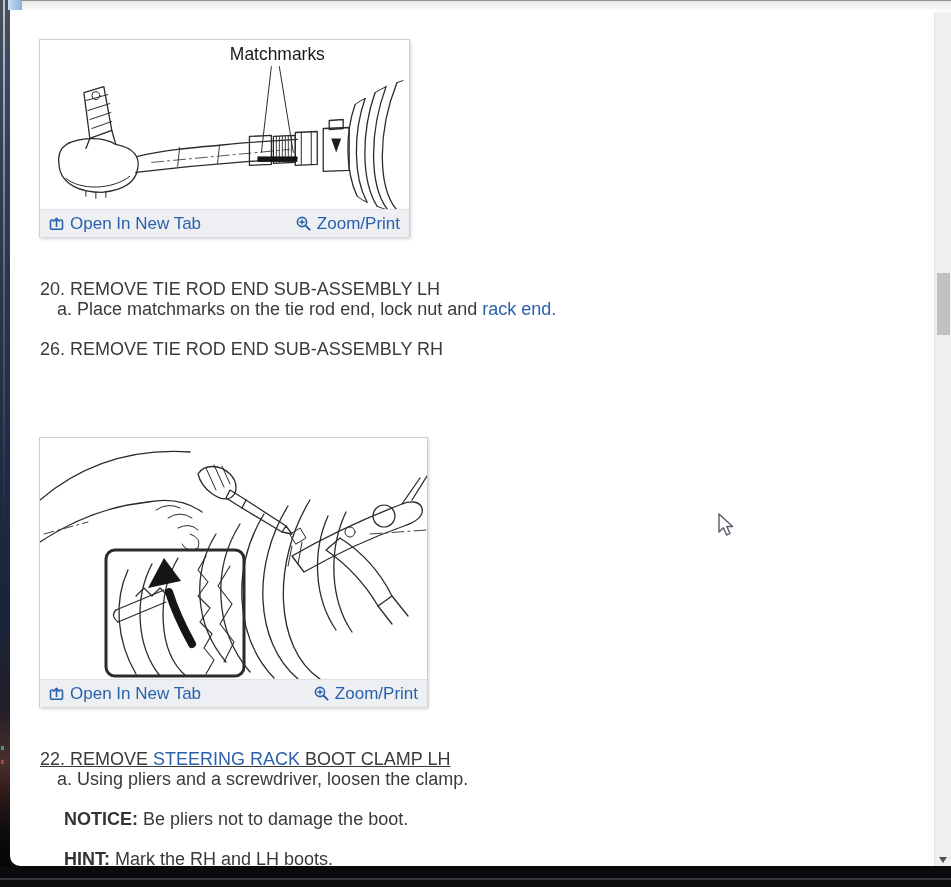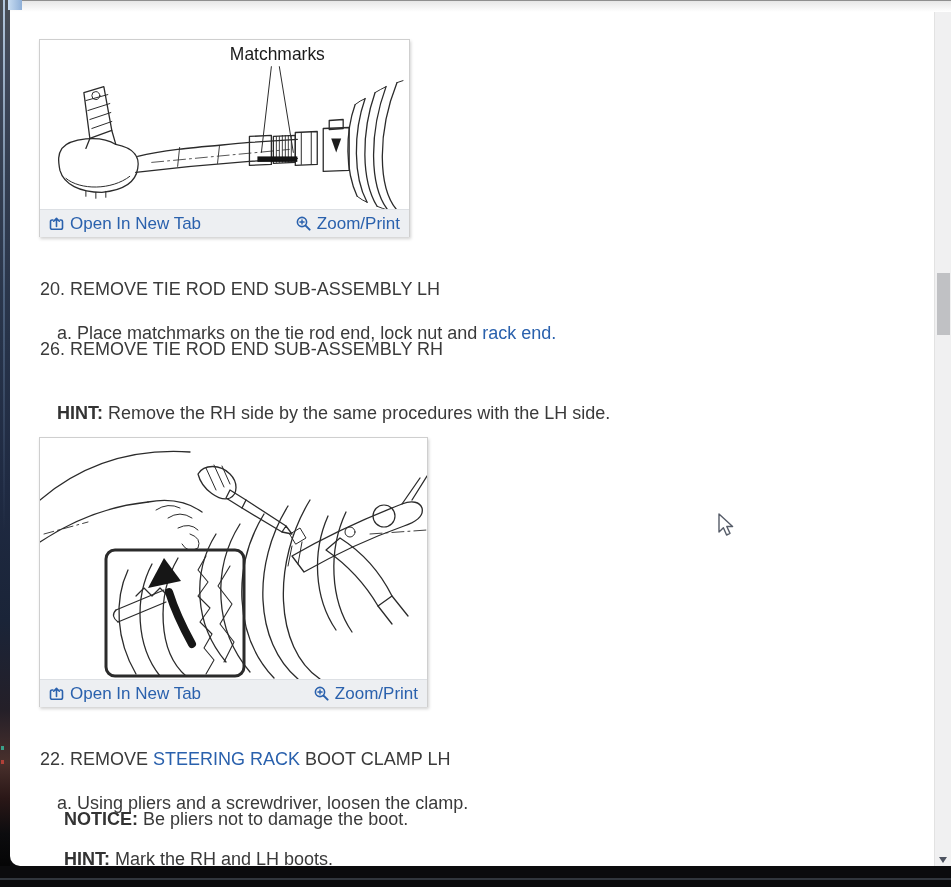--- a/index.html
+++ b/index.html
@@ -51,21 +51,21 @@
   .fig-footer{
     height:27px;background:#edeff2;border-top:1px solid #dde0e4;
     display:flex;align-items:center;justify-content:space-between;padding:0 9px;
   }
   .fig-link{display:flex;align-items:center;gap:6px;color:#2a61ad;font-size:17px;
     text-decoration:none;cursor:pointer;}
   .fig-link svg{display:block;}
   svg text{font-family:"Liberation Sans", sans-serif;}
   
   .tline{position:absolute;left:30px;font-size:18px;line-height:16px;color:#3a3a3a;white-space:nowrap;}
-  .indent1{padding-left:17px;margin-top:24px;}
+  .indent1{padding-left:17px;}
   .indent2{padding-left:24px;}
   .inline-link{color:#2a61ad;cursor:pointer;text-decoration:none;}
   .lbl{font-weight:bold;color:#333;}
   
   .mouse-cursor{position:absolute;left:718px;top:513px;z-index:9;}
 </style>
 </head>
 <body>
 
 <div class="corner-bg"></div>
@@ -133,21 +133,20 @@
           <path d="M6,3.9 V8.1 M3.9,6 H8.1" stroke="#2a61ad" stroke-width="1.4" stroke-linecap="round"></path>
         </svg>
         <span>Zoom/Print</span>
       </a>
     </div>
   </div>
 
   <div class="tline" style="top:281px;">20. REMOVE TIE ROD END SUB-ASSEMBLY LH</div>
   <div class="tline indent1" style="top:301px;"><span>a. Place matchmarks on the tie rod end, lock nut and </span><a class="inline-link">rack end.</a></div>
   <div class="tline" style="top:341px;">26. REMOVE TIE ROD END SUB-ASSEMBLY RH</div>
-  <div class="tline indent1" style="top:381px;"><span class="lbl">HINT:</span><span> Remove the RH side by the same procedures with the LH side.</span></div>
 
   <div class="figure" id="fig2">
     <div class="fig-image">
       <svg viewBox="0 0 387 241">
         <g stroke="#2b2b2b" fill="none" stroke-width="1.3" stroke-linejoin="round" stroke-linecap="round">
 
           <path d="M0,62 C40,28 90,10 150,14"></path>
           <path d="M0,104 C36,80 70,68 108,64"></path>
           <path d="M108,64 C130,60 148,64 162,74"></path>
           <path d="M116,72 Q128,64 140,70 M128,80 Q140,72 152,80 M138,90 Q150,84 158,92" stroke-width="1"></path>
@@ -210,21 +209,21 @@
         <svg width="15" height="15" viewBox="0 0 15 15">
           <circle cx="6" cy="6" r="4.6" fill="none" stroke="#2a61ad" stroke-width="1.6"></circle>
           <path d="M9.6,9.6 L13.6,13.6" stroke="#2a61ad" stroke-width="2" stroke-linecap="round"></path>
           <path d="M6,3.9 V8.1 M3.9,6 H8.1" stroke="#2a61ad" stroke-width="1.4" stroke-linecap="round"></path>
         </svg>
         <span>Zoom/Print</span>
       </a>
     </div>
   </div>
 
-  <div class="tline" style="top:751px;"><span>22. REMOVE </span><a class="inline-link">STEERING RACK</a><span> BOOT CLAMP LH</span></div>
+  <div class="tline" style="top:751px;text-decoration:underline;"><span>22. REMOVE </span><a class="inline-link">STEERING RACK</a><span> BOOT CLAMP LH</span></div>
   <div class="tline indent1" style="top:771px;">a. Using pliers and a screwdriver, loosen the clamp.</div>
   <div class="tline indent2" style="top:811px;"><span class="lbl">NOTICE:</span><span> Be pliers not to damage the boot.</span></div>
   <div class="tline indent2" style="top:851px;"><span class="lbl">HINT:</span><span> Mark the RH and LH boots.</span></div>
 
 </div>
 
 <div class="top-hairline"></div>
 <div class="top-gradient"></div>
 <div class="top-nub"></div>
 

